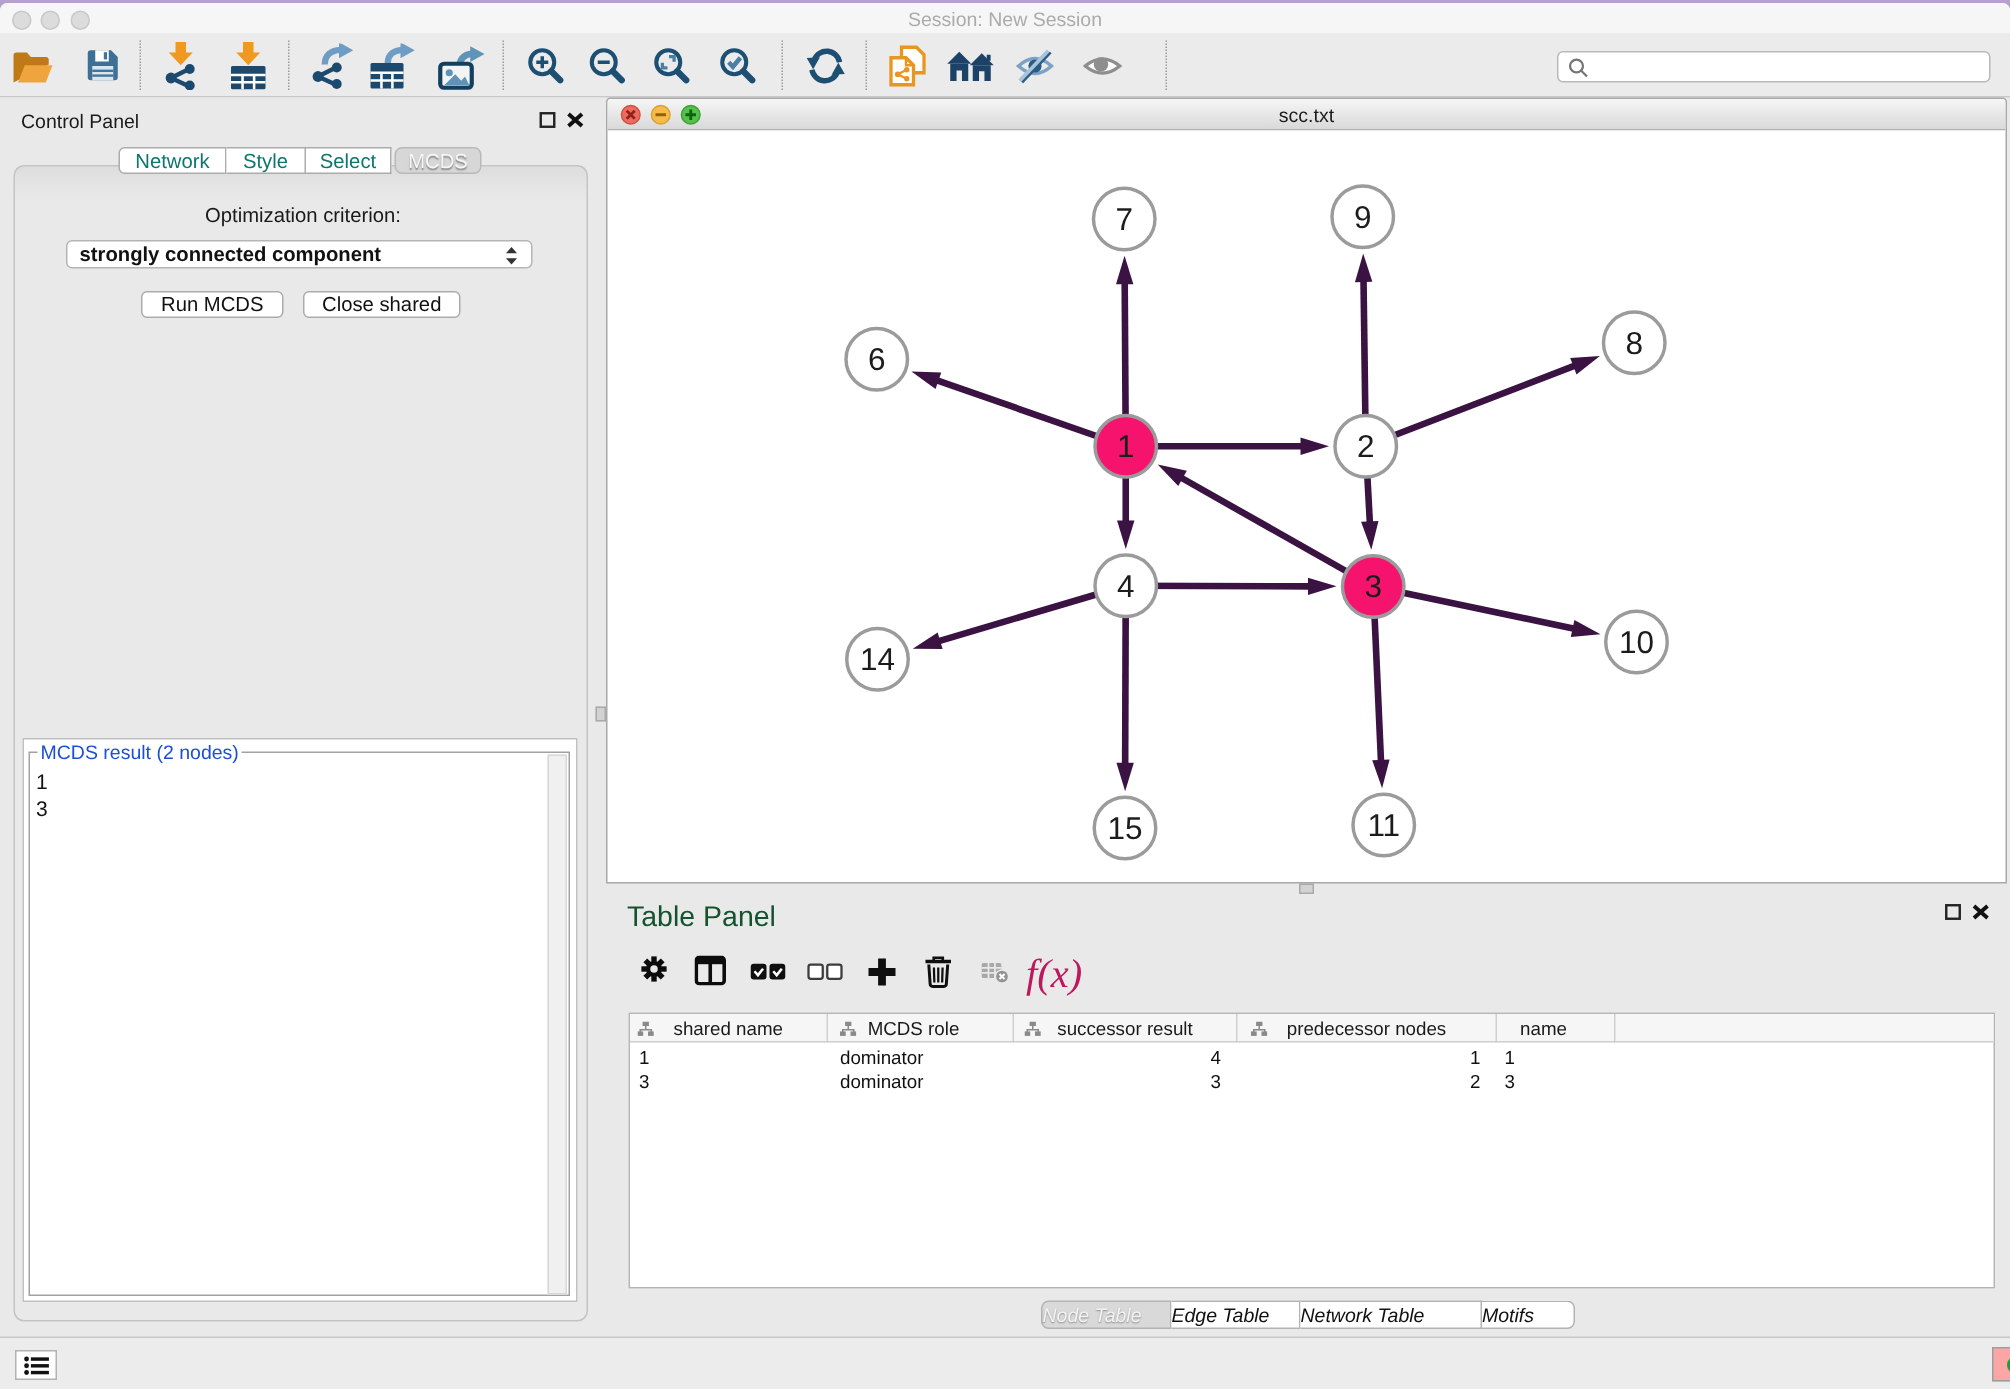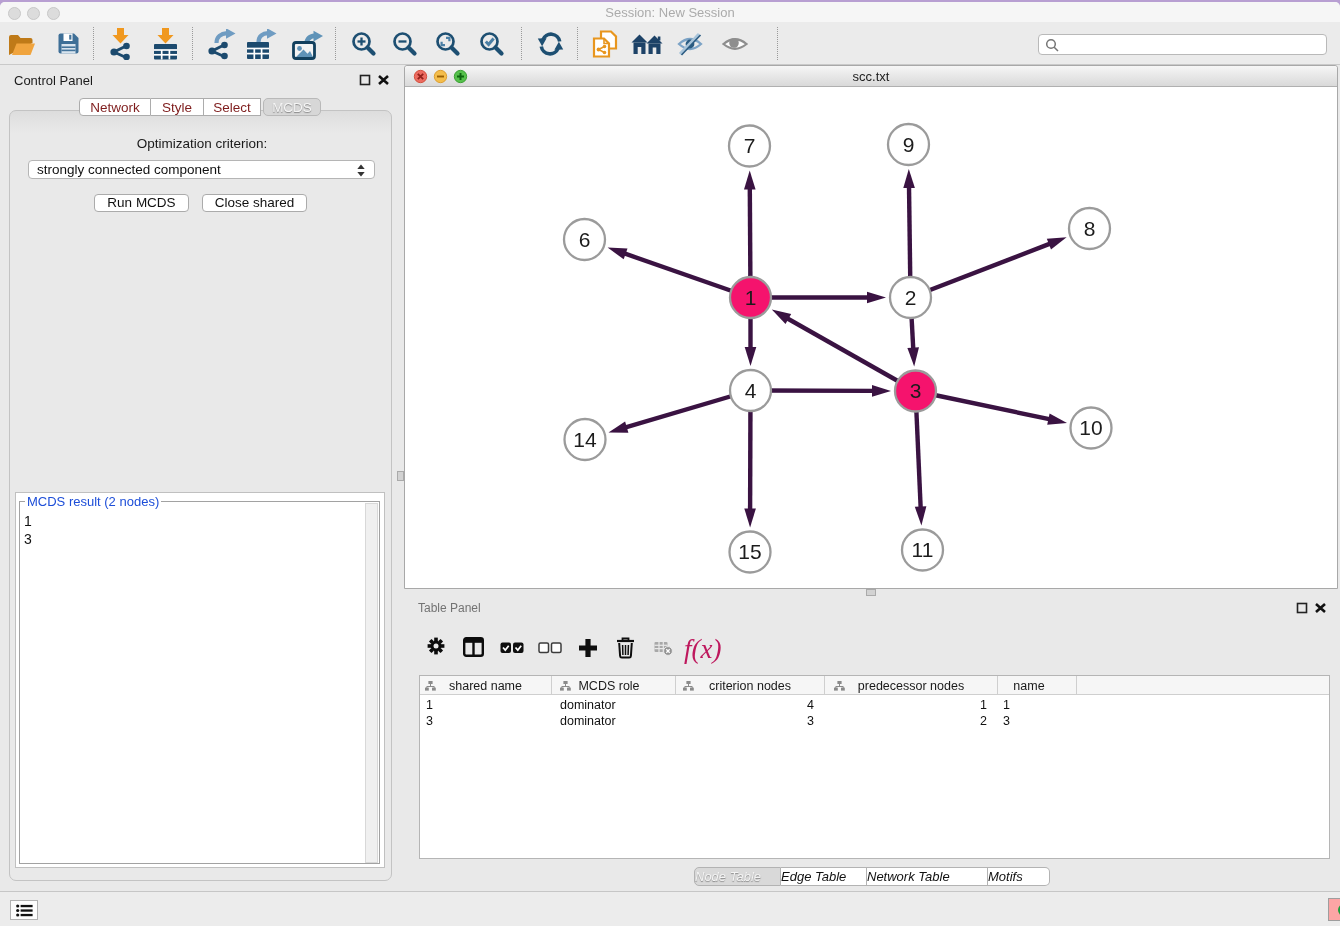--- a/index.html
+++ b/index.html
@@ -12,26 +12,26 @@
   #wtitle { position:absolute; top:3px; left:0; width:100%; text-align:center; font-size:13px; color:#ababab; }
   #toolbar { position:absolute; left:0; top:22px; width:100%; height:43px; background:#ebebeb; border-bottom:1px solid #c9c9c9; }
   .sep { position:absolute; top:5px; height:33px; width:0; border-left:1px dotted #9a9a9a; }
   .ticon { position:absolute; top:0; }
   #search { position:absolute; left:1038px; top:12px; width:289px; height:21px; background:#fff; border:1px solid #b9b9b9; border-radius:4px; }
   
   #cpanel { position:absolute; left:0; top:65px; width:404px; height:826px; background:#e9e9e9; }
   #cp-title { position:absolute; left:14px; top:8px; font-size:13px; color:#1b1b1b; }
   .paneicons { position:absolute; }
   #cp-tabs { position:absolute; left:79px; top:33px; height:18px; display:flex; font-size:13.5px; z-index:5; }
-  .cptab { background:#fff; border:1px solid #acacac; border-left:none; color:#7f1d1d; text-align:center; line-height:17.5px; }
+  .cptab { background:#fff; border:1px solid #acacac; border-left:none; color:#0f766e; text-align:center; line-height:17.5px; }
   .cptab.first { border-left:1px solid #acacac; border-radius:4px 0 0 4px; }
   .cptab.sel { background:#d7d7d7; border-radius:5px; border:1px solid #b9b9b9; color:#f6f6f6; text-shadow:0 1px 1px rgba(100,100,100,0.7); }
   #cp-pane { position:absolute; left:9px; top:45px; width:383px; height:771px; border:1px solid #c3c3c3; border-radius:7px; background:linear-gradient(#dddddd, #e9e9e9 22px); }
   #opt-label { position:absolute; left:0; top:71px; width:100%; text-align:center; font-size:13.5px; color:#1a1a1a; }
-  #combo { position:absolute; left:28px; top:95px; width:347px; height:19px; background:#fff; border:1px solid #b5b5b5; border-radius:4px; font-size:13.5px; color:#111; line-height:17px; padding-left:8px; }
+  #combo { position:absolute; left:44px; top:95px; width:311px; height:19px; background:#fff; border:1px solid #b5b5b5; border-radius:4px; font-size:13.5px; color:#111; line-height:17px; padding-left:8px;font-weight:bold; }
   .btn { position:absolute; top:129px; height:18px; background:#fff; border:1px solid #ababab; border-radius:4px; font-size:13.5px; color:#111; text-align:center; line-height:16px; }
   #mcds-box { position:absolute; left:15px; top:427px; width:370px; height:376px; background:#fff; border:1px solid #c0c0c0; }
   #mcds-border { position:absolute; left:3px; top:8px; right:4px; bottom:3px; border:1px solid #a2a2a2; }
   #mcds-legend { position:absolute; left:9px; top:1px; background:#fff; padding:0 2px; font-size:13px; color:#1d4ed8; }
   #mcds-text { position:absolute; left:8px; top:19px; font-size:14px; color:#111; line-height:18px; }
   #mcds-sb { position:absolute; right:6px; top:10px; width:13px; bottom:4px; background:#f0f0f0; border:1px solid #d8d8d8; }
   
   .divh { position:absolute; background:#d2d2d2; border:1px solid #aaa; }
 </style>
 </head>
@@ -279,21 +279,21 @@
     <text x="1091.0" y="435.3" font-size="21" fill="#1c1c1c" text-anchor="middle" font-family="Liberation Sans, sans-serif">10</text>
     <circle cx="922.5" cy="550.0" r="20.5" fill="#ffffff" stroke="#9b9b9b" stroke-width="2.3"></circle>
     <text x="922.5" y="557.3" font-size="21" fill="#1c1c1c" text-anchor="middle" font-family="Liberation Sans, sans-serif">11</text>
     <circle cx="585.0" cy="439.5" r="20.5" fill="#ffffff" stroke="#9b9b9b" stroke-width="2.3"></circle>
     <text x="585.0" y="446.8" font-size="21" fill="#1c1c1c" text-anchor="middle" font-family="Liberation Sans, sans-serif">14</text>
     <circle cx="750.0" cy="552.0" r="20.5" fill="#ffffff" stroke="#9b9b9b" stroke-width="2.3"></circle>
     <text x="750.0" y="559.3" font-size="21" fill="#1c1c1c" text-anchor="middle" font-family="Liberation Sans, sans-serif">15</text>
   </svg>
 
 <div class="abs" style="left:404px;top:597px;width:936px;height:294px;background:#e9e9e9">
-  <div class="abs" style="left:14px;top:4px;font-size:12px;color:#737373">Table Panel</div>
+  <div class="abs" style="left:14px;top:4px;font-size:19px;color:#14532d">Table Panel</div>
   <svg class="abs" style="left:892px;top:5px" width="12" height="12" viewBox="0 0 12 12">
       <rect x="1.5" y="1.5" width="9" height="9" fill="none" stroke="#222" stroke-width="1.6"></rect>
     </svg>
   <svg class="abs" style="left:910px;top:5px" width="13" height="12" viewBox="0 0 13 12">
       <path d="M2,2 L11,10 M11,2 L2,10" stroke="#111" stroke-width="2.6"></path>
     </svg>
 
   <svg class="abs" style="left:23px;top:40px" width="18" height="18" viewBox="0 0 18 18">
     <g fill="#0c0c0c">
       <circle cx="9" cy="9" r="5.4"></circle>
@@ -396,21 +396,21 @@
         <rect x="3.4" y="0" width="4.2" height="3"></rect>
         <rect x="0" y="6.6" width="3.8" height="3"></rect>
         <rect x="7" y="6.6" width="3.8" height="3"></rect>
       </g>
       <g stroke="#8a8a8a" stroke-width="1">
         <path d="M5.5,3 v2 M1.8,9 v-3.5 h7.4 v3.5" fill="none"></path>
       </g>
     </svg>
   <div class="hlbl" style="left:8px;width:115px">shared name</div>
   <div class="hlbl" style="left:150px;width:78px">MCDS role</div>
-  <div class="hlbl" style="left:270px;width:120px">criterion nodes</div>
+  <div class="hlbl" style="left:270px;width:120px">successor result</div>
   <div class="hlbl" style="left:420px;width:142px">predecessor nodes</div>
   <div class="hlbl" style="left:580px;width:58px">name</div>
   <div class="trow" style="top:22px">
     <span style="position:absolute;left:6px">1</span>
     <span style="position:absolute;left:140px">dominator</span>
     <span style="position:absolute;left:304px;width:90px;text-align:right">4</span>
     <span style="position:absolute;left:477px;width:90px;text-align:right">1</span>
     <span style="position:absolute;left:583px">1</span>
   </div>
   <div class="trow" style="top:38px">

